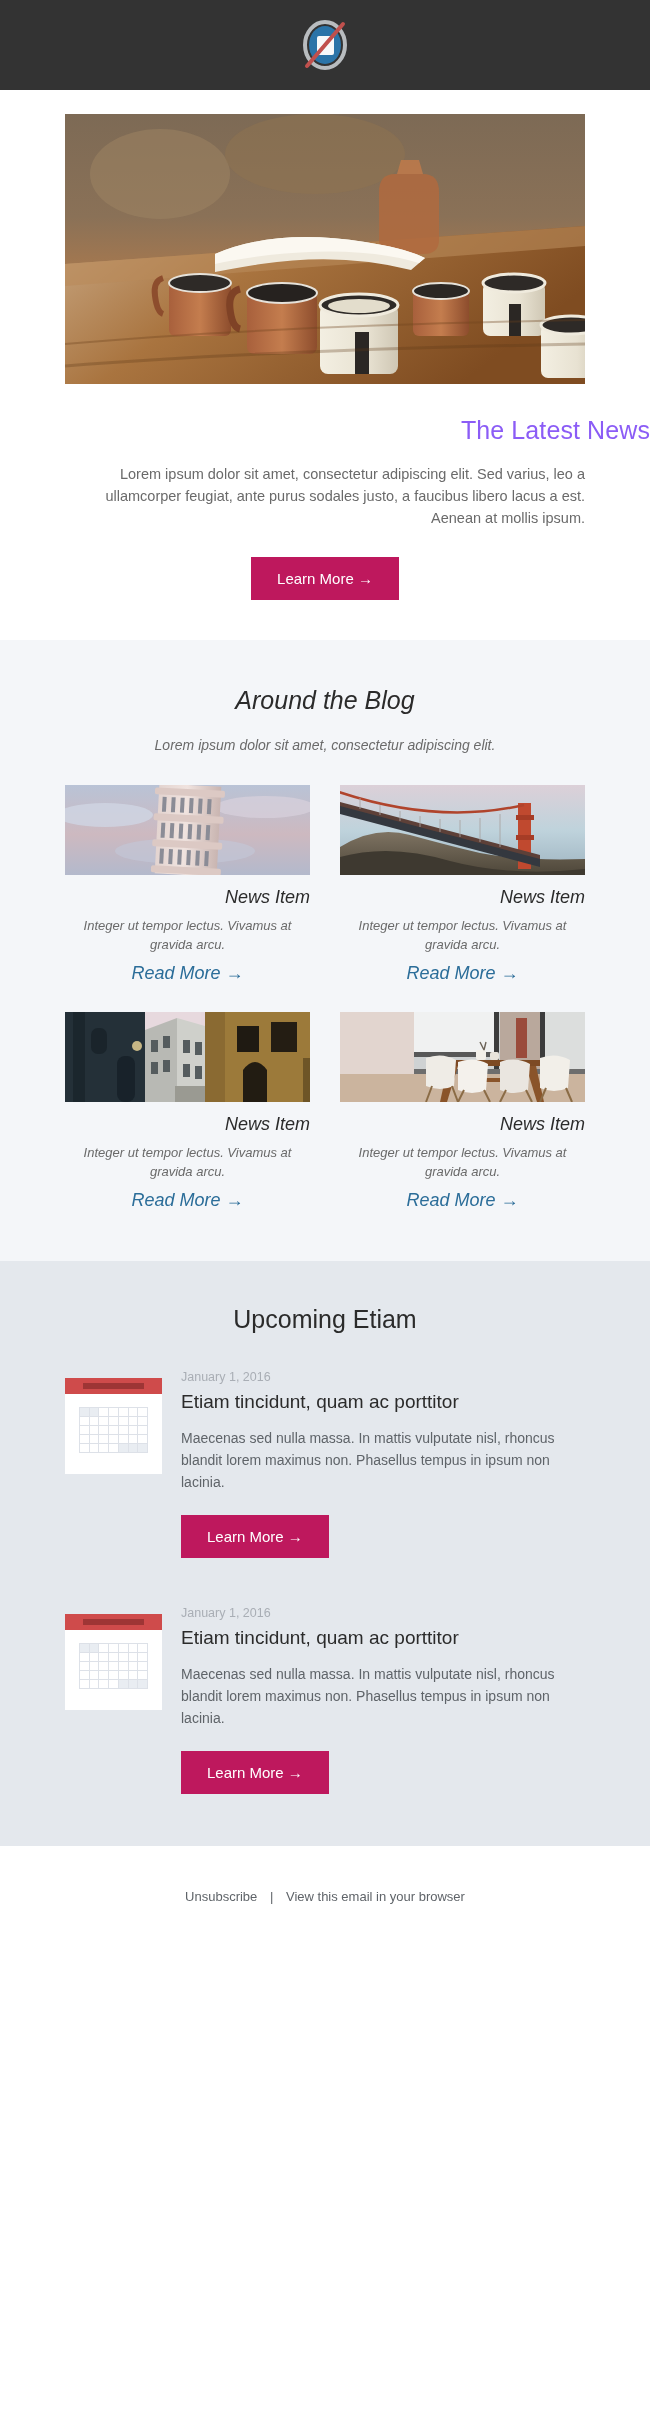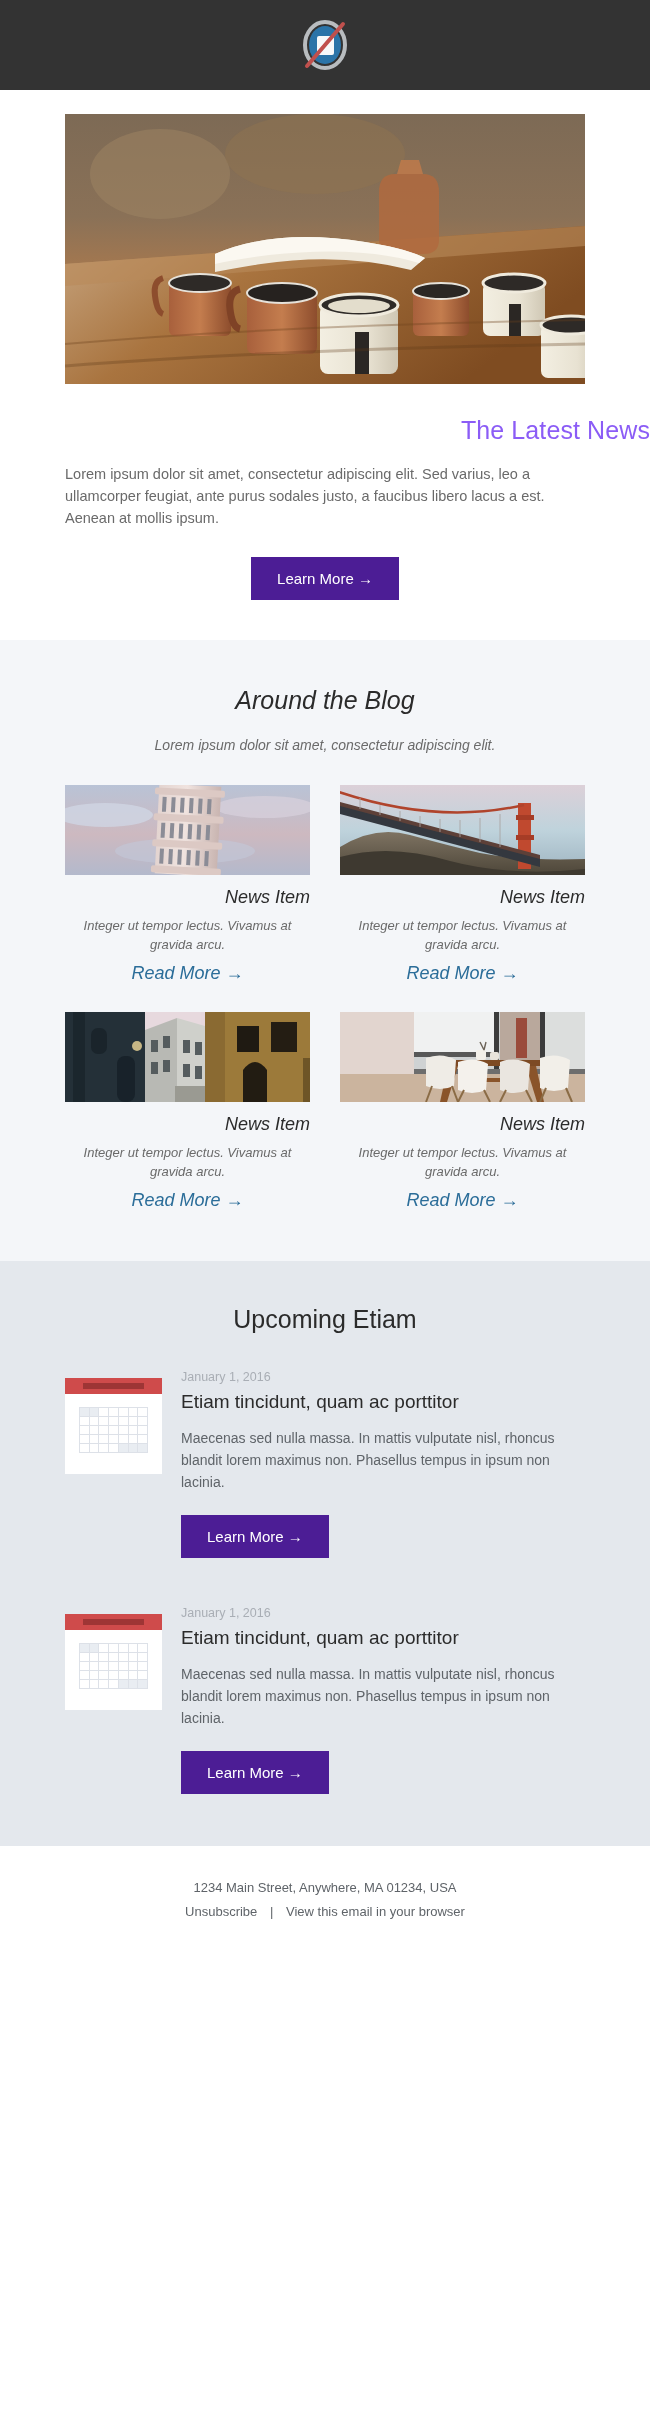--- a/index.html
+++ b/index.html
@@ -53,28 +53,28 @@
     color: #8b5cf6;
     text-align: right;
     font-weight: normal;
     margin: 32px 0 0 0;
     letter-spacing: .1px;
   }
   .hero-body {
     font-size: 14.5px;
     line-height: 22px;
     color: #6a6a6a;
-    text-align: left;
+    text-align: right;
     width: 520px;
     margin: 18px auto 0 auto;
   }
   .btn-wrap { text-align: center; margin-top: 28px; }
   .btn {
     display: inline-block;
-    background: #4c1d95;
+    background: #be185d;
     color: #ffffff;
     font-size: 15px;
     padding: 13px 26px;
     text-decoration: none;
     border: none;
     cursor: pointer;
     font-family: "Liberation Sans", sans-serif;
   }
 
   
@@ -638,21 +638,20 @@
         <h3 class="event-title">Etiam tincidunt, quam ac porttitor</h3>
         <p class="event-text">Maecenas sed nulla massa. In mattis vulputate nisl, rhoncus blandit lorem maximus non. Phasellus tempus in ipsum non lacinia.</p>
         <div class="event-btn-wrap">
           <a class="btn" href="#">Learn More →</a>
         </div>
       </div>
     </div>
   </div>
 
   <div class="footer">
-    <p class="footer-addr">1234 Main Street, Anywhere, MA 01234, USA</p>
     <p class="footer-links">
       <a href="#">Unsubscribe</a>
       <span class="footer-sep">|</span>
       <a href="#">View this email in your browser</a>
     </p>
   </div>
 
 </div>
 
 </body></html>

